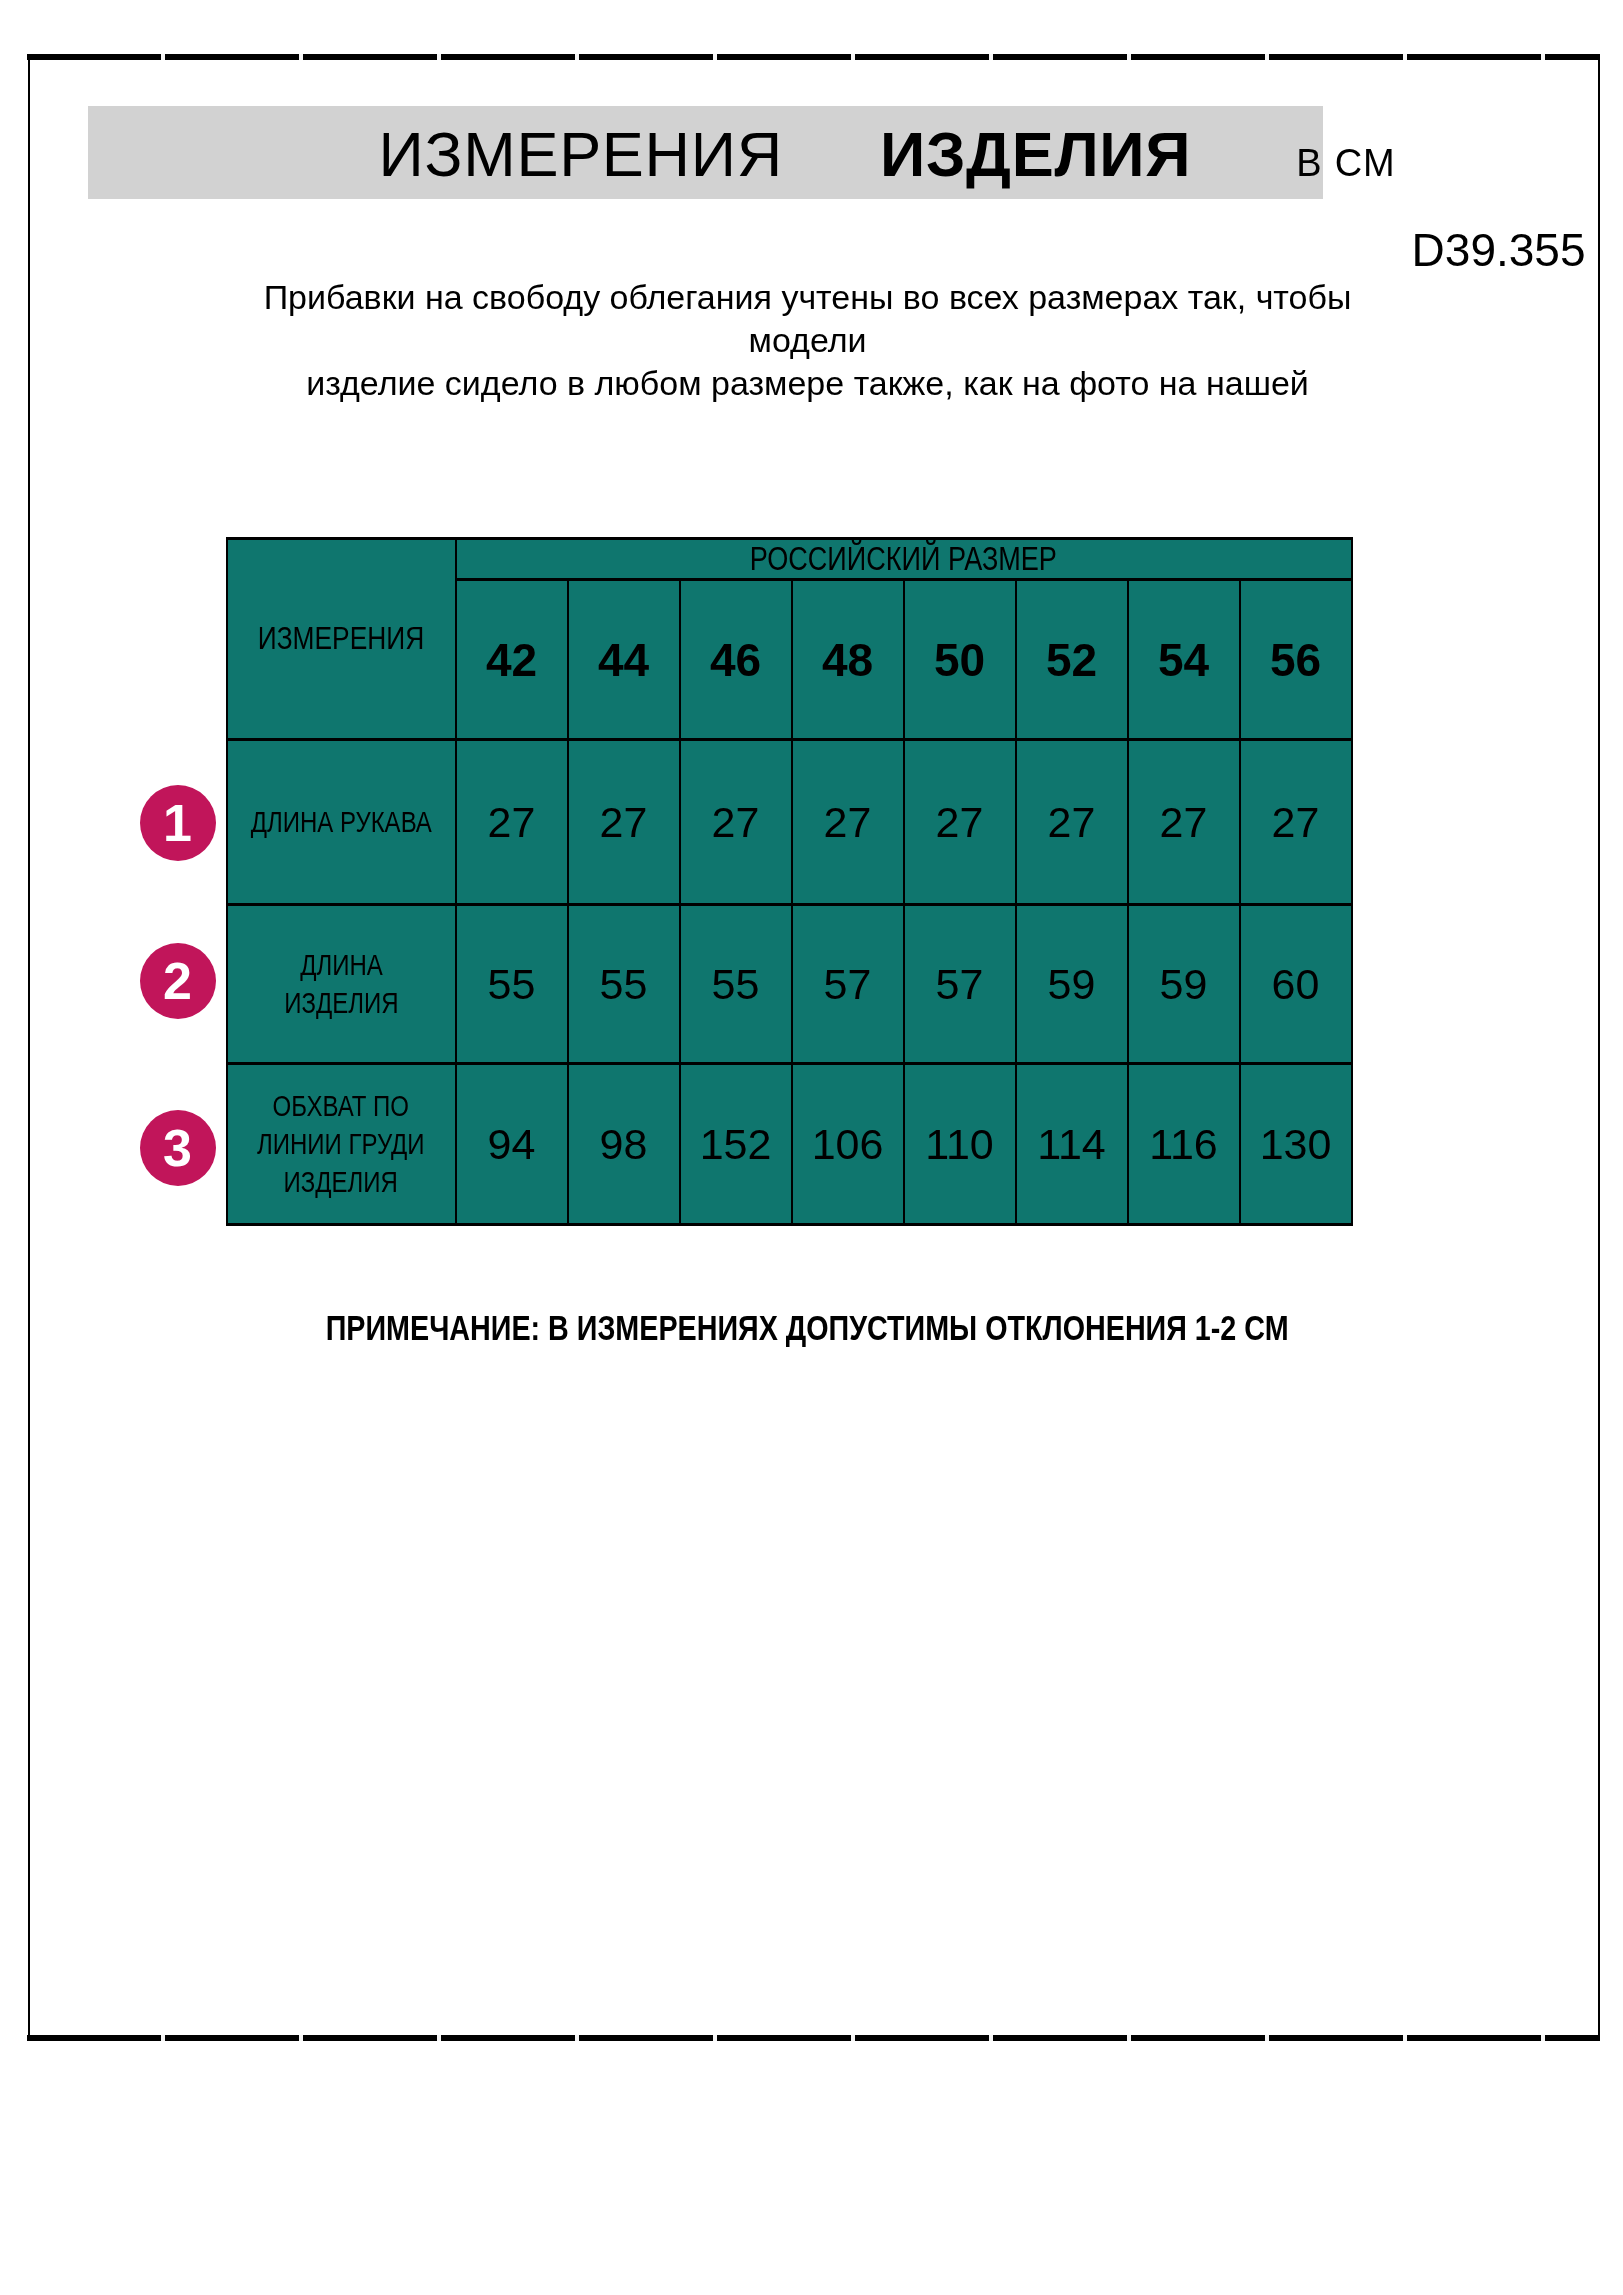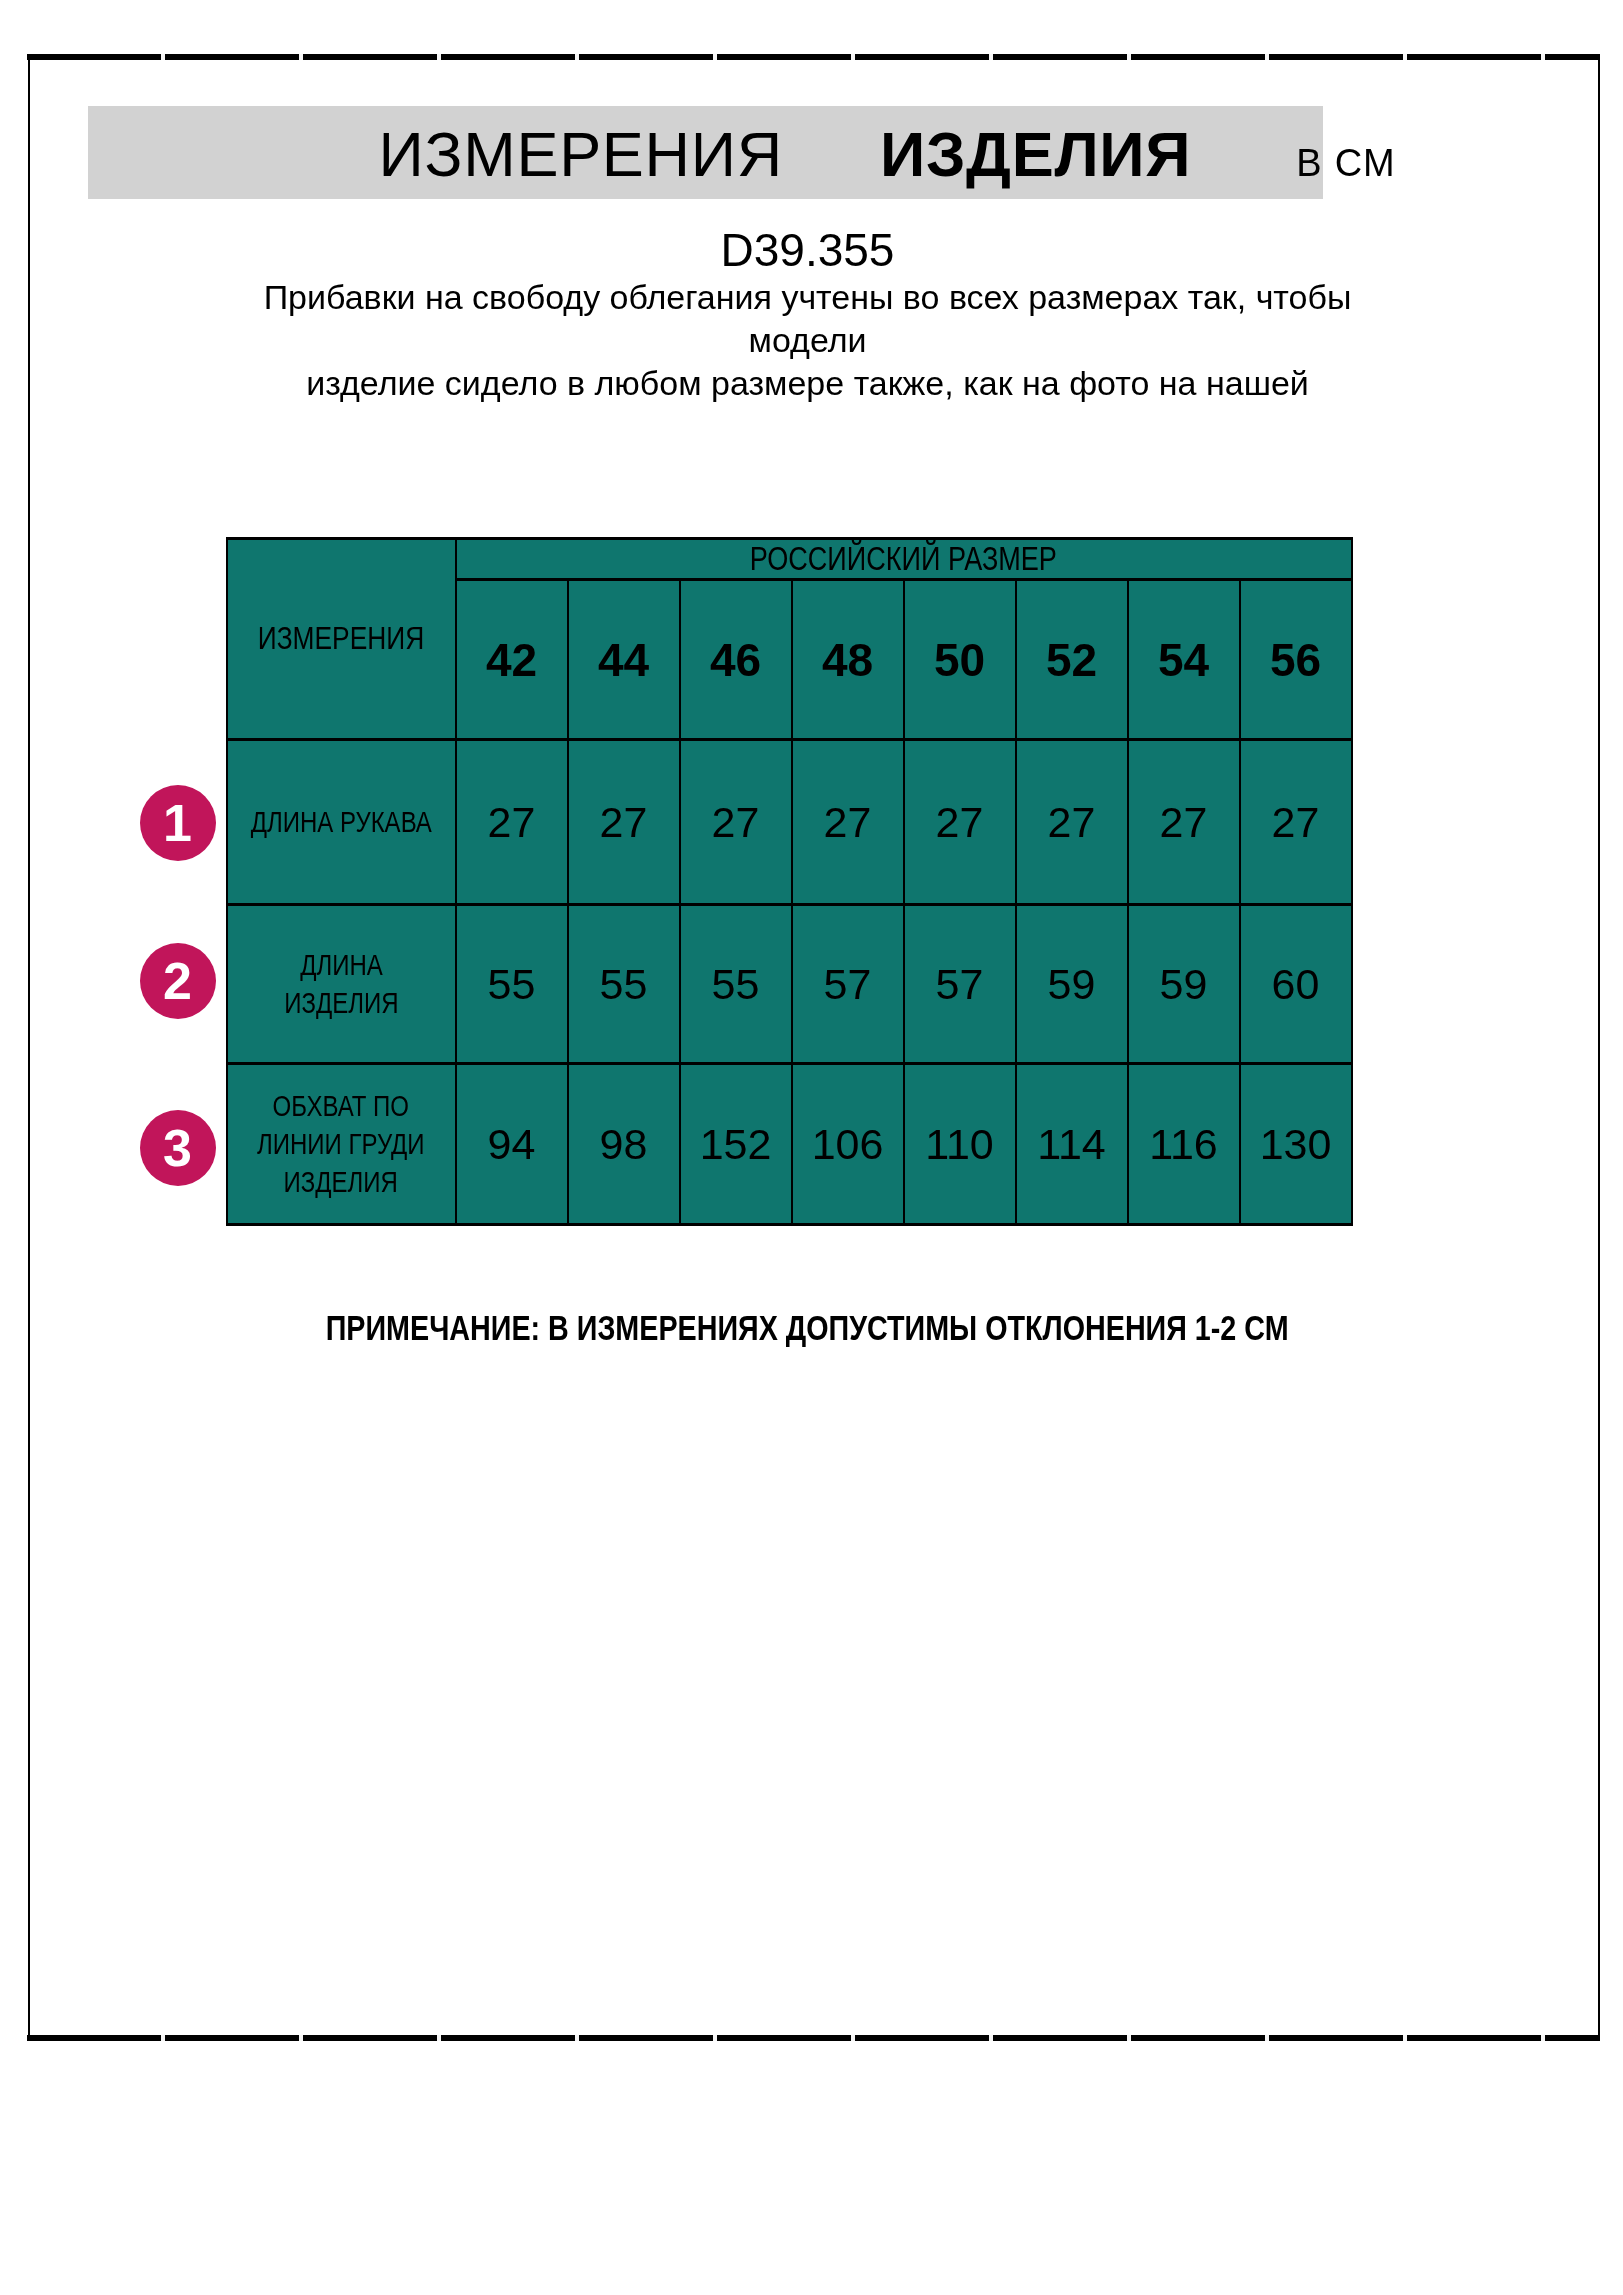--- a/index.html
+++ b/index.html
@@ -52,21 +52,21 @@
   }
   .title-w1 { font-size: 63px; font-weight: 400; letter-spacing: 0.7px; }
   .title-w2 { font-size: 63px; font-weight: 700; margin-left: 97px; letter-spacing: 0.7px; }
   .title-unit { font-size: 38px; font-weight: 400; margin-left: 105px; letter-spacing: 1.3px; }
 
   .product-code {
     position: absolute;
     left: 0;
     top: 169px;
     width: 1556px;
-    text-align: center;
+    text-align: right;
     font-size: 46px;
     font-weight: 400;
   }
   .description {
     position: absolute;
     left: 0;
     top: 222px;
     width: 1556px;
     text-align: center;
     font-size: 34px;

